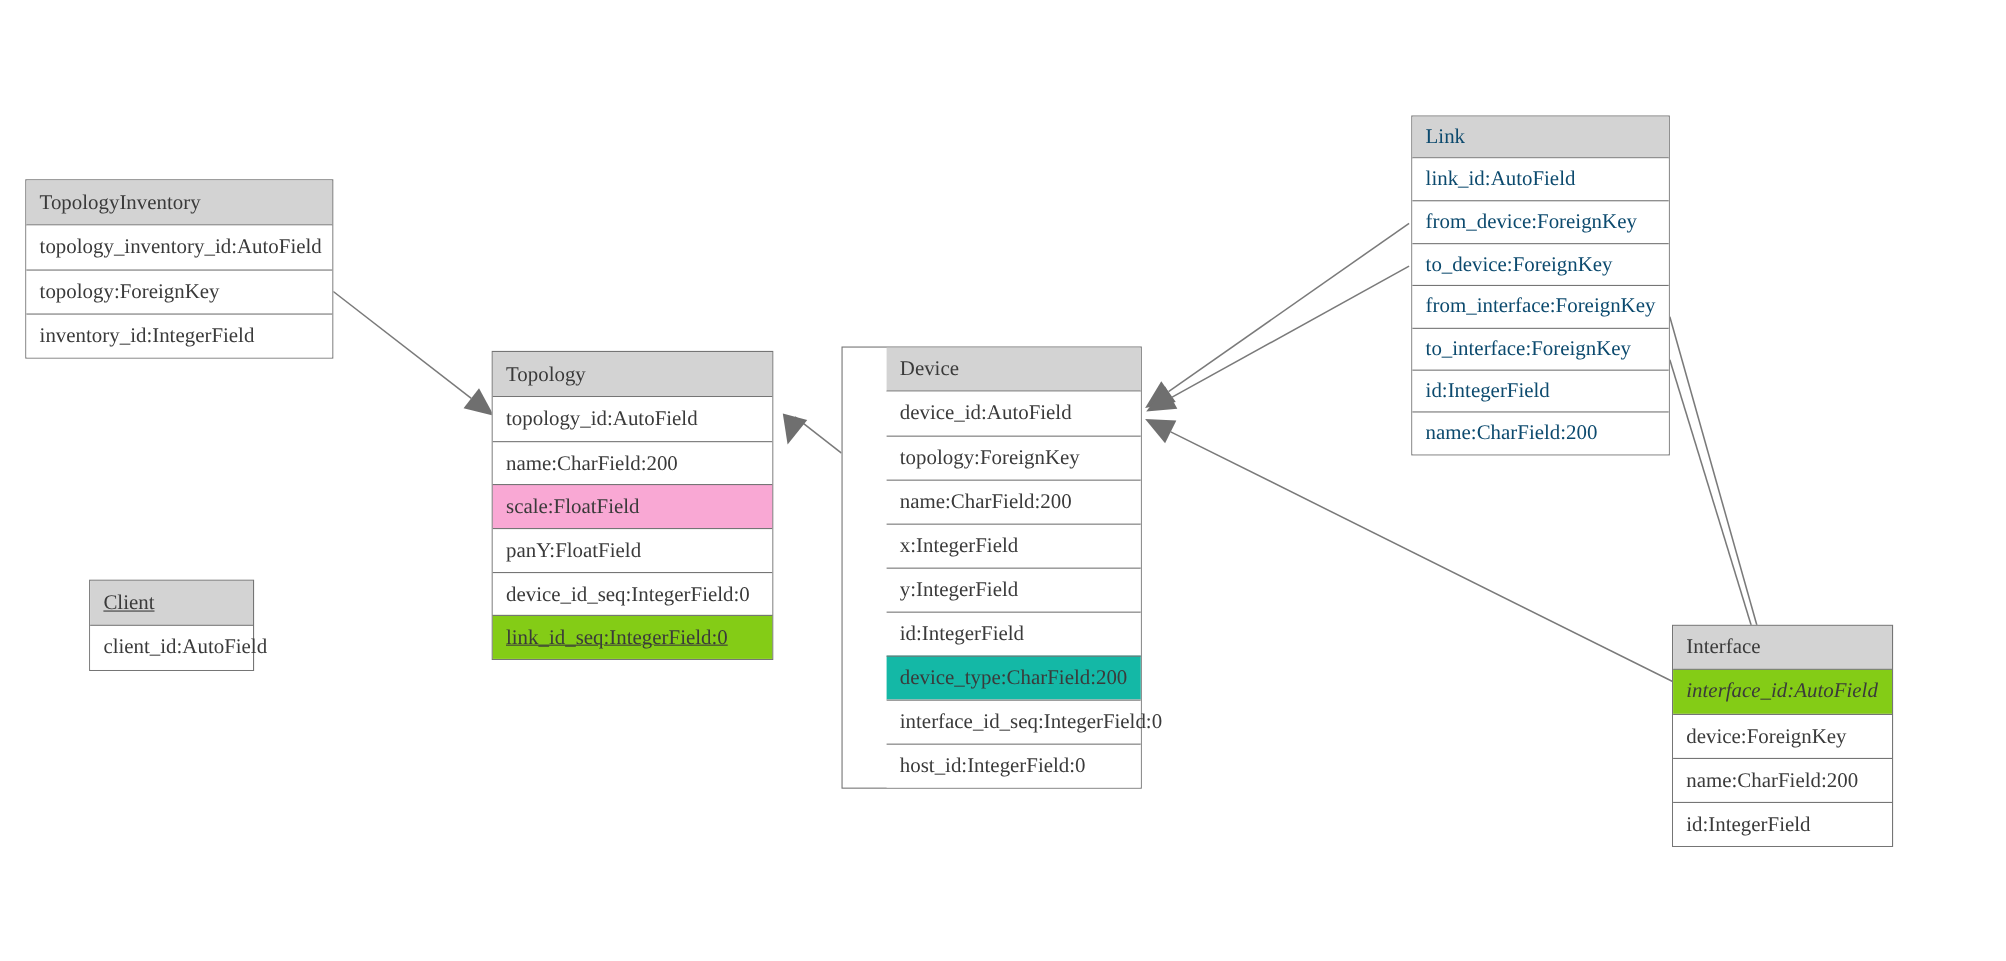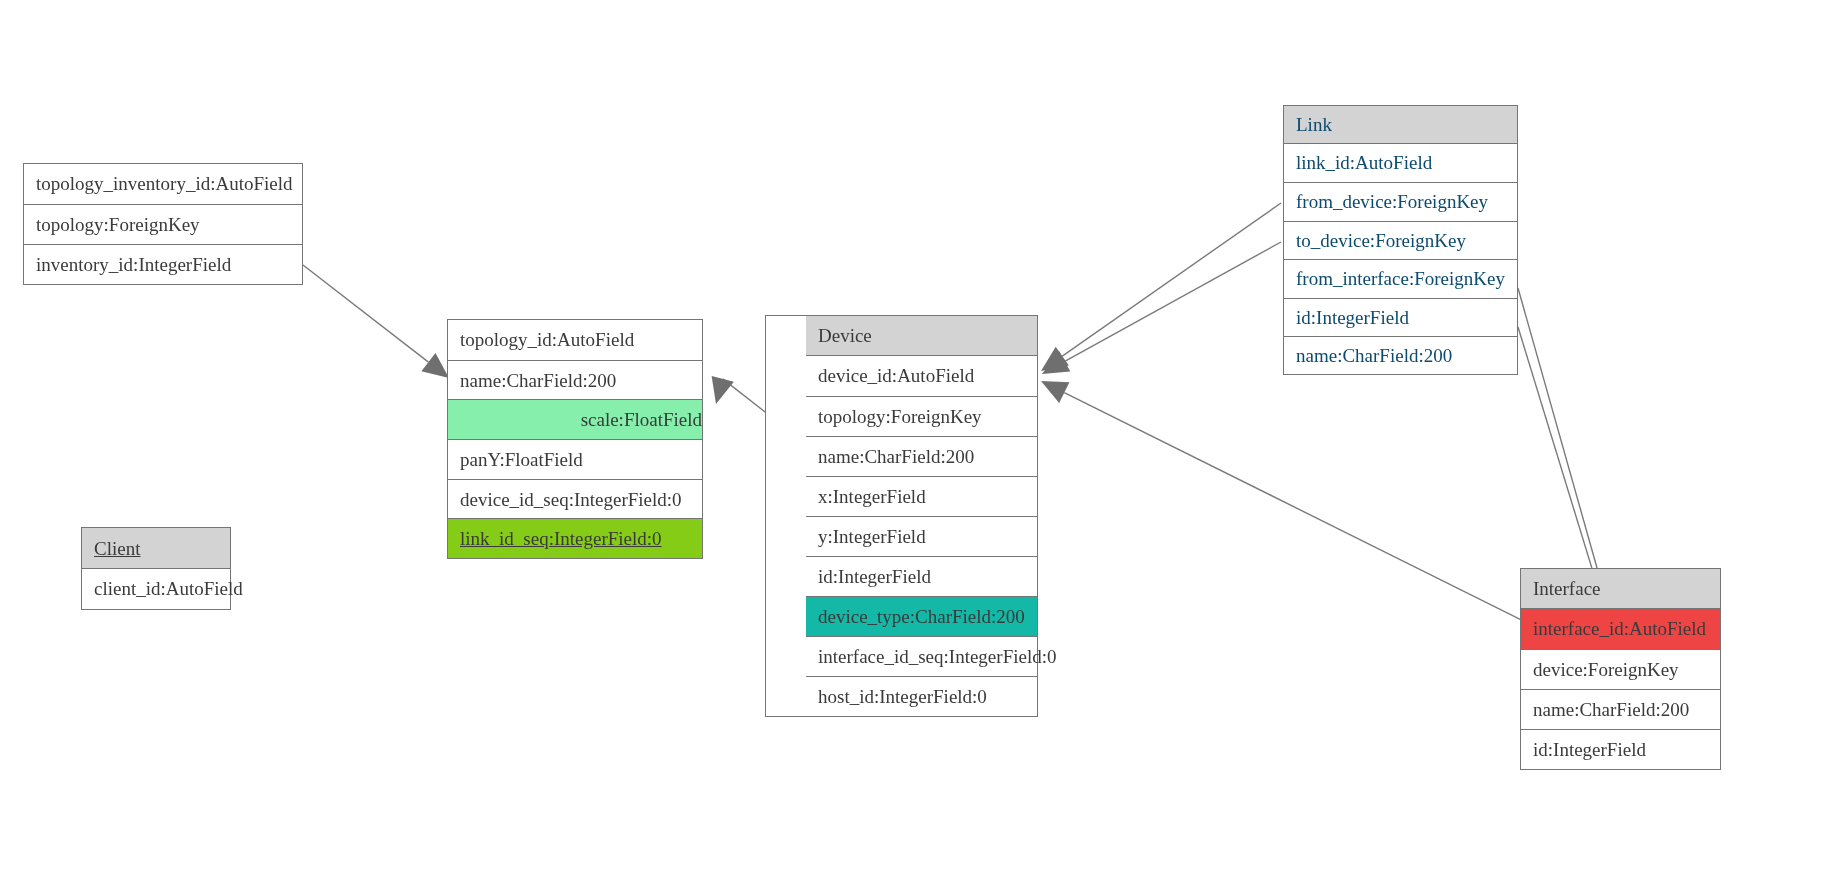--- a/index.html
+++ b/index.html
@@ -61,28 +61,30 @@
       <line x1="1281" y1="242" x2="1064.7594618749215" y2="361.4299206381187" stroke="#7a7a7a" stroke-width="1.4"></line>
       <polygon points="1042,374 1059.199619080243,351.36323557805724 1070.3193046696,371.49660569818013" fill="#6f6f6f"></polygon>
       <line x1="1612" y1="665" x2="1064.279517343149" y2="392.57860407259955" stroke="#7a7a7a" stroke-width="1.4"></line>
       <polygon points="1041,381 1069.400822990645,382.28189447851435 1059.158211695653,402.87531366668475" fill="#6f6f6f"></polygon>
       <line x1="1518" y1="288" x2="1604.9366816827749" y2="595.9778191528086" stroke="#7a7a7a" stroke-width="1.4"></line>
       <polygon points="1612,621 1593.8691786157478,599.1019791777351 1616.0041847498019,592.8536591278821" fill="#6f6f6f"></polygon>
       <line x1="1518" y1="327" x2="1601.3831818488259" y2="599.1407143857282" stroke="#7a7a7a" stroke-width="1.4"></line>
       <polygon points="1609,624 1590.3877285963595,602.5096916449014 1612.3786351012923,595.771737126555" fill="#6f6f6f"></polygon>
     </svg>
 <div class="entity" style="left: 23px; top: 163px; width: 280px; border-color: rgb(117, 117, 117); color: rgb(58, 58, 58);">
+      <div class="entity-header" style="height: 41px; line-height: 41px; background: rgb(211, 211, 211); border-color: rgb(117, 117, 117);">TopologyInventory</div>
       <div class="entity-field" style="height: 40px; line-height: 40px; background: rgb(255, 255, 255);">topology_inventory_id:AutoField</div>
       <div class="entity-field" style="height: 40px; line-height: 40px; background: rgb(255, 255, 255);">topology:ForeignKey</div>
       <div class="entity-field" style="height: 40px; line-height: 40px; background: rgb(255, 255, 255);">inventory_id:IntegerField</div>
     </div>
     <div class="entity" style="left: 447px; top: 319px; width: 256px; border-color: rgb(117, 117, 117); color: rgb(58, 58, 58);">
+      <div class="entity-header" style="height: 41px; line-height: 41px; background: rgb(211, 211, 211); border-color: rgb(117, 117, 117);">Topology</div>
       <div class="entity-field" style="height: 39.7px; line-height: 39.7px; background: rgb(255, 255, 255);">topology_id:AutoField</div>
       <div class="entity-field" style="height: 39.7px; line-height: 39.7px; background: rgb(255, 255, 255);">name:CharField:200</div>
-      <div class="entity-field" style="height: 39.7px; line-height: 39.7px; background: #86efac; text-align: right;">scale:FloatField</div>
+      <div class="entity-field" style="height: 39.7px; line-height: 39.7px; background: #f9a8d4;">scale:FloatField</div>
       <div class="entity-field" style="height: 39.7px; line-height: 39.7px; background: rgb(255, 255, 255);">panY:FloatField</div>
       <div class="entity-field" style="height: 39.7px; line-height: 39.7px; background: rgb(255, 255, 255);">device_id_seq:IntegerField:0</div>
       <div class="entity-field" style="height: 39.7px; line-height: 39.7px; background: #84cc16; text-decoration: underline;">link_id_seq:IntegerField:0</div>
     </div>
     <div class="entity" style="left: 81px; top: 527px; width: 150px; border-color: rgb(117, 117, 117); color: rgb(58, 58, 58);">
       <div class="entity-header" style="height: 41px; line-height: 41px; background: rgb(211, 211, 211); border-color: rgb(117, 117, 117); text-decoration: underline;">Client</div>
       <div class="entity-field" style="height: 40px; line-height: 40px; background: rgb(255, 255, 255);">client_id:AutoField</div>
     </div>
     <div class="entity" style="left: 765px; top: 315px; width: 273px; border-color: rgb(117, 117, 117); color: rgb(58, 58, 58); padding-left: 40px;">
       <div class="entity-header" style="height: 40px; line-height: 40px; background: rgb(211, 211, 211); border-color: rgb(117, 117, 117);">Device</div>
@@ -95,23 +97,24 @@
       <div class="entity-field" style="height: 40px; line-height: 40px; background: #14b8a6;">device_type:CharField:200</div>
       <div class="entity-field" style="height: 40px; line-height: 40px; background: rgb(255, 255, 255);">interface_id_seq:IntegerField:0</div>
       <div class="entity-field" style="height: 40px; line-height: 40px; background: rgb(255, 255, 255);">host_id:IntegerField:0</div>
     </div>
     <div class="entity" style="left: 1283px; top: 105px; width: 235px; border-color: rgb(117, 117, 117); color: #0c4a6e;">
       <div class="entity-header" style="height: 38px; line-height: 38px; background: rgb(211, 211, 211); border-color: rgb(117, 117, 117);">Link</div>
       <div class="entity-field" style="height: 38.4px; line-height: 38.4px; background: rgb(255, 255, 255);">link_id:AutoField</div>
       <div class="entity-field" style="height: 38.4px; line-height: 38.4px; background: rgb(255, 255, 255);">from_device:ForeignKey</div>
       <div class="entity-field" style="height: 38.4px; line-height: 38.4px; background: rgb(255, 255, 255);">to_device:ForeignKey</div>
       <div class="entity-field" style="height: 38.4px; line-height: 38.4px; background: rgb(255, 255, 255);">from_interface:ForeignKey</div>
+      <div class="entity-field" style="height: 38.4px; line-height: 38.4px; background: rgb(255, 255, 255);">to_interface:ForeignKey</div>
       <div class="entity-field" style="height: 38.4px; line-height: 38.4px; background: rgb(255, 255, 255);">id:IntegerField</div>
       <div class="entity-field" style="height: 38.4px; line-height: 38.4px; background: rgb(255, 255, 255);">name:CharField:200</div>
     </div>
     <div class="entity" style="left: 1520px; top: 568px; width: 201px; border-color: rgb(117, 117, 117); color: rgb(58, 58, 58);">
       <div class="entity-header" style="height: 40px; line-height: 40px; background: rgb(211, 211, 211); border-color: rgb(117, 117, 117);">Interface</div>
-      <div class="entity-field" style="height: 40px; line-height: 40px; background: #ef4444;">interface_id:AutoField</div>
+      <div class="entity-field" style="height: 40px; line-height: 40px; background: #84cc16; font-style: italic;">interface_id:AutoField</div>
       <div class="entity-field" style="height: 40px; line-height: 40px; background: rgb(255, 255, 255);">device:ForeignKey</div>
       <div class="entity-field" style="height: 40px; line-height: 40px; background: rgb(255, 255, 255);">name:CharField:200</div>
       <div class="entity-field" style="height: 40px; line-height: 40px; background: rgb(255, 255, 255);">id:IntegerField</div>
     </div>
   </div>
 
 </body></html>

